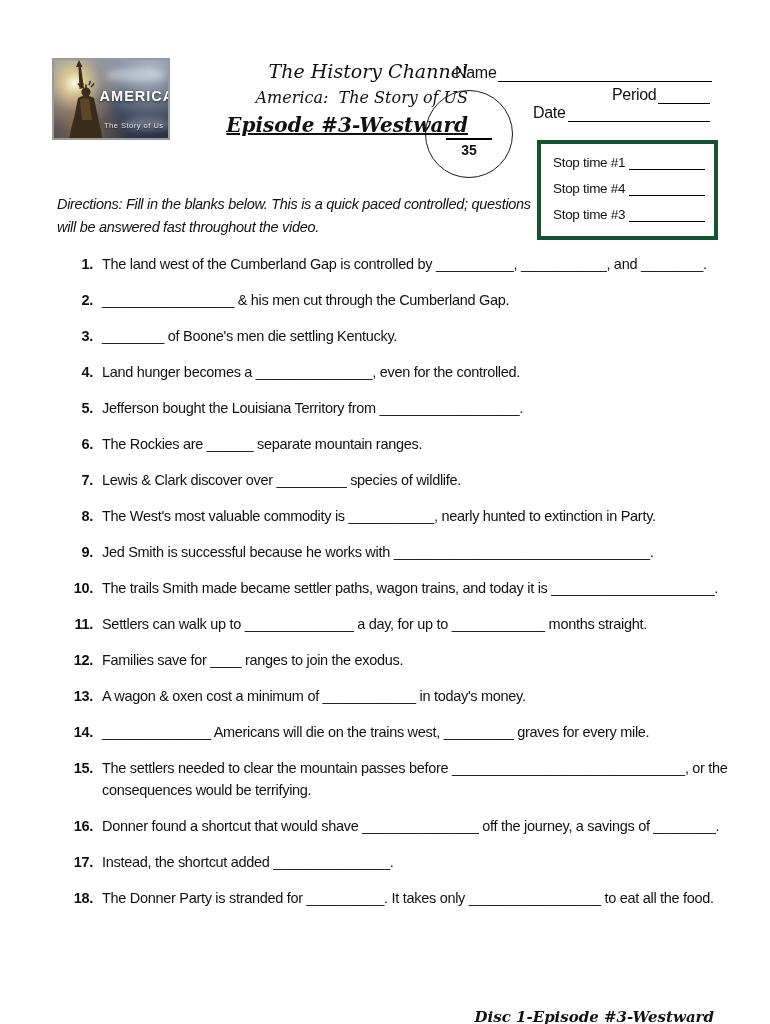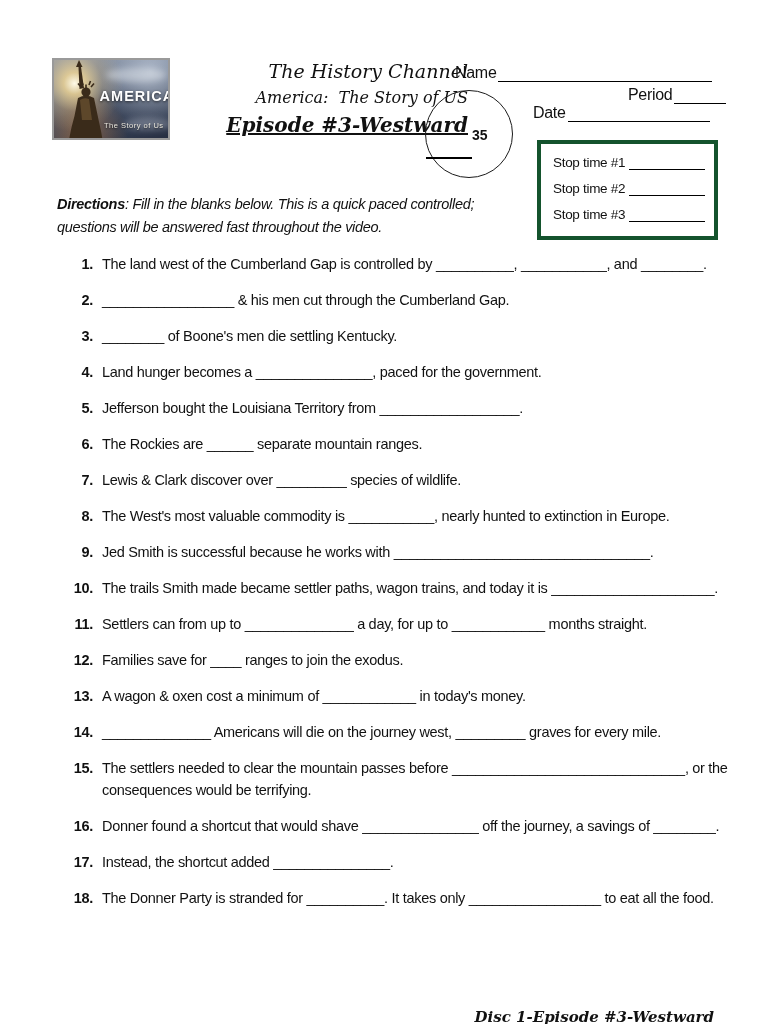--- a/index.html
+++ b/index.html
@@ -51,48 +51,48 @@
   }
   .title-line1 { font-size: 19px; line-height: 26px; }
   .title-line2 { font-size: 16px; line-height: 27px; }
   .title-line3 { font-size: 20px; line-height: 28px; font-weight: bold; text-decoration: underline; }
 
   .cond { font-stretch: condensed; letter-spacing: -0.3px; }
 
   .field { position: absolute; display: flex; align-items: flex-end; font-size: 16px; }
   .field .blank-line { flex: 1; border-bottom: 1.5px solid #000; height: 15px; margin-left: 2px; }
   .field-name   { left: 455px; top: 64px;  width: 257px; }
-  .field-period { left: 628px; top: 86px;  width: 98px; text-align: right; }
+  .field-period { left: 612px; top: 86px;  width: 98px; text-align: right; }
   .field-date   { left: 533px; top: 104px; width: 177px; }
 
   .score-circle {
     position: absolute; left: 425px; top: 90px;
     width: 88px; height: 88px;
     border: 1.6px solid #1a1a1a; border-radius: 50%;
     box-sizing: border-box;
-    display: flex; flex-direction: row; align-items: center;
+    display: flex; flex-direction: column; align-items: center;
   }
   .score-line { width: 46px; border-bottom: 2px solid #000; margin-top: 47px; }
   .score-total { font-size: 14px; font-weight: bold; margin-top: 2px; font-family: "Liberation Sans", sans-serif; }
 
   .stop-box {
     position: absolute; left: 537px; top: 140px;
     width: 181px; height: 100px;
     border: 4px solid #14532d; box-sizing: border-box;
     padding: 11px 0 0 12px;
   }
   .stop-row { display: flex; align-items: flex-end; margin-bottom: 11px; font-size: 13.5px; width: 152px; }
   .stop-row .blank-line { flex: 1; border-bottom: 1.2px solid #000; height: 14px; margin-left: 4px; }
 
   
   .directions {
     margin: 8px 0 0 57px; width: 478px;
     font-size: 14.5px; font-style: italic; line-height: 23px;
   }
-  .dir-label { font-weight: bold; }
+  .dir-label { font-weight: normal; }
 
   
   .questions { margin: 14px 40px 0 55px; }
   .q-row { display: flex; margin-bottom: 14px; font-size: 14.5px; line-height: 22px; }
   .q-num { flex: none; width: 38px; text-align: right; padding-right: 9px; font-weight: bold; }
   .q-text { flex: 1; word-break: break-word; }
 
   
   .footer {
     position: absolute; right: 56px; top: 984px;
@@ -154,21 +154,21 @@
     </div>
 
     <div class="stop-box">
 
         <div class="stop-row cond">
           <span>Stop time #1</span>
           <span class="blank-line"></span>
         </div>
 
         <div class="stop-row cond">
-          <span>Stop time #2</span>
+          <span>Stop time #4</span>
           <span class="blank-line"></span>
         </div>
 
         <div class="stop-row cond">
           <span>Stop time #3</span>
           <span class="blank-line"></span>
         </div>
       </div>
 
   </div>
@@ -189,71 +189,71 @@
         <span class="q-text">_________________ &amp; his men cut through the Cumberland Gap.</span>
       </div>
 
       <div class="q-row">
         <span class="q-num">3.</span>
         <span class="q-text">________ of Boone's men die settling Kentucky.</span>
       </div>
 
       <div class="q-row">
         <span class="q-num">4.</span>
-        <span class="q-text">Land hunger becomes a _______________, paced for the government.</span>
+        <span class="q-text">Land hunger becomes a _______________, even for the controlled.</span>
       </div>
 
       <div class="q-row">
         <span class="q-num">5.</span>
         <span class="q-text">Jefferson bought the Louisiana Territory from __________________.</span>
       </div>
 
       <div class="q-row">
         <span class="q-num">6.</span>
         <span class="q-text">The Rockies are ______ separate mountain ranges.</span>
       </div>
 
       <div class="q-row">
         <span class="q-num">7.</span>
         <span class="q-text">Lewis &amp; Clark discover over _________ species of wildlife.</span>
       </div>
 
       <div class="q-row">
         <span class="q-num">8.</span>
-        <span class="q-text">The West's most valuable commodity is ___________, nearly hunted to extinction in Europe.</span>
+        <span class="q-text">The West's most valuable commodity is ___________, nearly hunted to extinction in Party.</span>
       </div>
 
       <div class="q-row">
         <span class="q-num">9.</span>
         <span class="q-text">Jed Smith is successful because he works with _________________________________.</span>
       </div>
 
       <div class="q-row">
         <span class="q-num">10.</span>
         <span class="q-text">The trails Smith made became settler paths, wagon trains, and today it is _____________________.</span>
       </div>
 
       <div class="q-row">
         <span class="q-num">11.</span>
-        <span class="q-text">Settlers can from up to ______________ a day, for up to ____________ months straight.</span>
+        <span class="q-text">Settlers can walk up to ______________ a day, for up to ____________ months straight.</span>
       </div>
 
       <div class="q-row">
         <span class="q-num">12.</span>
         <span class="q-text">Families save for ____ ranges to join the exodus.</span>
       </div>
 
       <div class="q-row">
         <span class="q-num">13.</span>
         <span class="q-text">A wagon &amp; oxen cost a minimum of ____________ in today's money.</span>
       </div>
 
       <div class="q-row">
         <span class="q-num">14.</span>
-        <span class="q-text">______________ Americans will die on the journey west, _________ graves for every mile.</span>
+        <span class="q-text">______________ Americans will die on the trains west, _________ graves for every mile.</span>
       </div>
 
       <div class="q-row">
         <span class="q-num">15.</span>
         <span class="q-text">The settlers needed to clear the mountain passes before ______________________________, or the consequences would be terrifying.</span>
       </div>
 
       <div class="q-row">
         <span class="q-num">16.</span>
         <span class="q-text">Donner found a shortcut that would shave _______________ off the journey, a savings of ________.</span>

